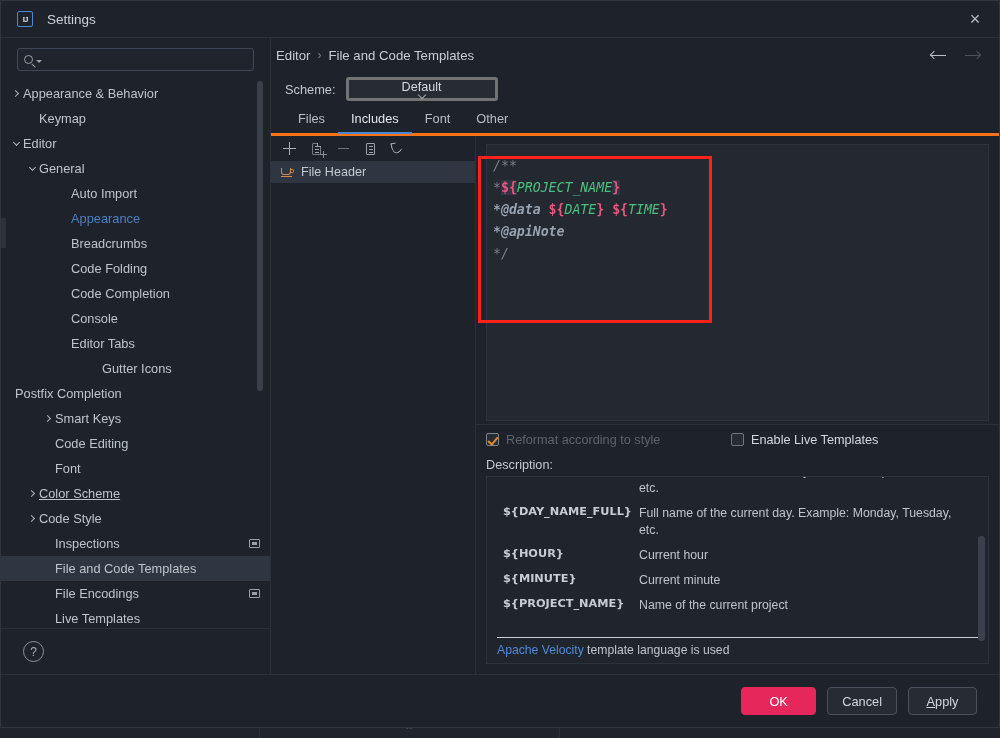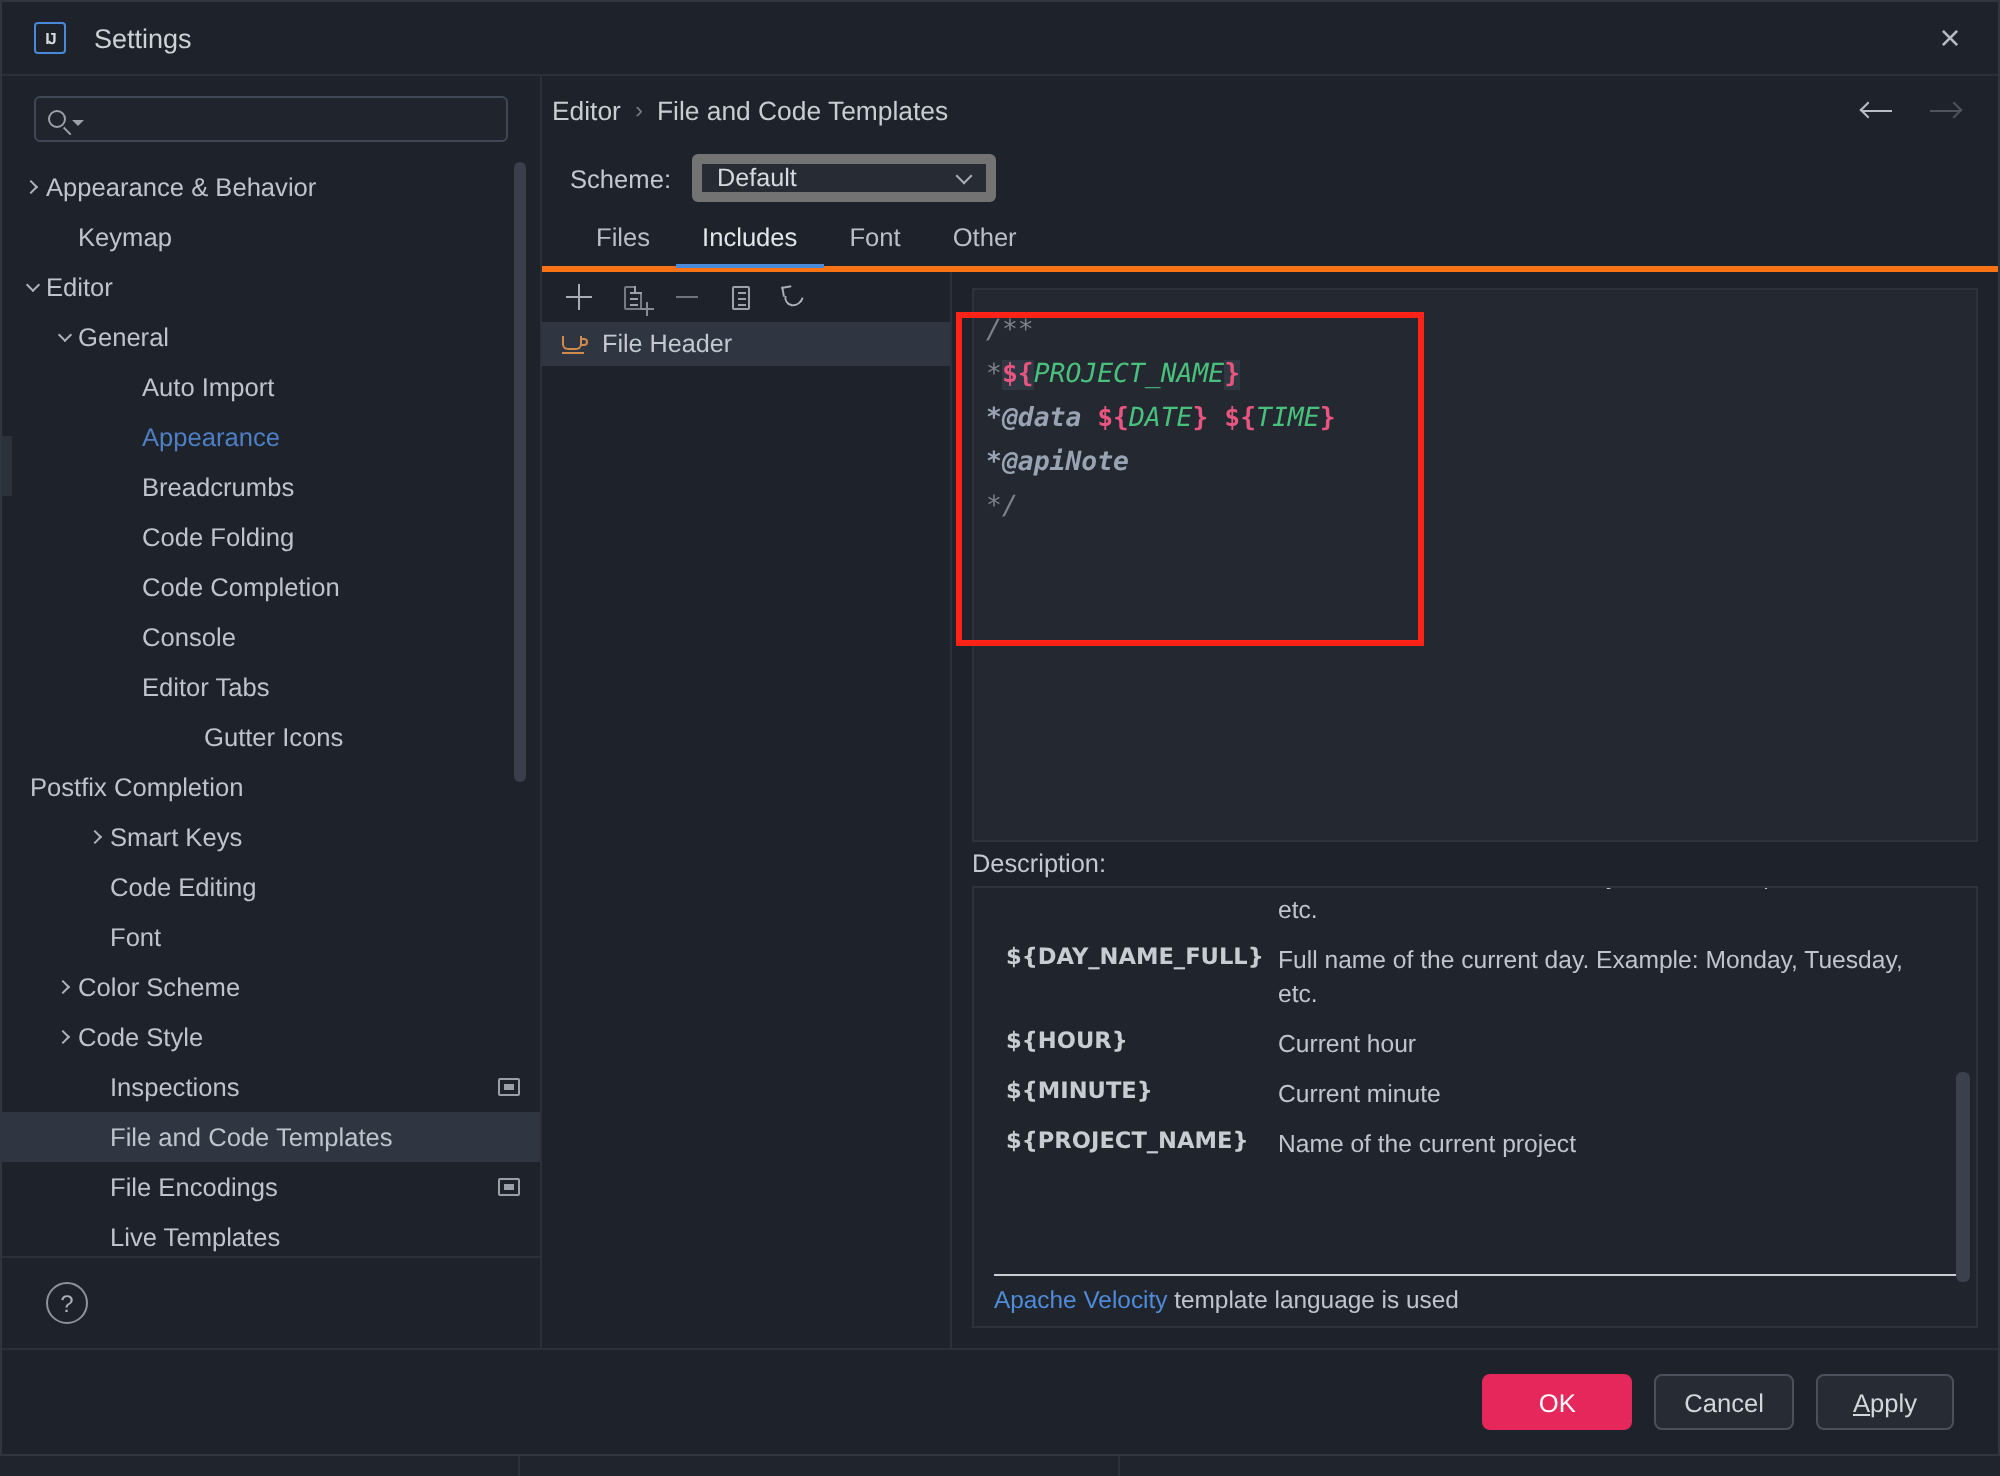--- a/index.html
+++ b/index.html
@@ -115,22 +115,22 @@
   .arr.left .head { left:0; border-left-width:1.4px; border-bottom-width:1.4px; transform:rotate(45deg); }
   .arr.right .head { right:0; border-right-width:1.4px; border-top-width:1.4px; transform:rotate(45deg); }
   .arr.on .shaft, .arr.on .head { background:#b9bfc7; border-color:#b9bfc7; }
   .arr.on .head { background:transparent; }
   .arr.off .shaft { background:#4e545e; }
   .arr.off .head { border-color:#4e545e; }
 
   .scheme-row { height:34px; flex:0 0 34px; display:flex; align-items:center; padding-left:14px; gap:10px; }
   .scheme-label { font-size:12.8px; color:#c2c8cf; }
   .scheme-select {
-    width:152px; height:24px; border:5px solid #737373; border-radius:3px; background:#262b34;
-    display:flex; align-items:center; padding:0 8px; font-size:12.6px; color:#d6dae0; cursor:pointer;
+    width:152px; height:24px; border:3px solid #737373; border-radius:3px; background:#262b34;
+    display:flex; align-items:center; padding:0 8px; font-size:12.6px; color:#d6dae0; cursor:pointer;flex-direction:column;
   }
   .scheme-select .val { flex:1; }
   .chev-dn { width:6px; height:6px; border-right:1.4px solid #a8aeb7; border-bottom:1.4px solid #a8aeb7;
              transform:rotate(45deg); margin-top:-3px; }
 
   .tabs {
     height:30px; flex:0 0 30px; display:flex; align-items:center; gap:0;
     padding-left:14px; border-bottom:3px solid #f97316;
   }
   .tab {
@@ -343,21 +343,21 @@
               <span class="tlabel">Smart Keys</span>
             </div>
             <div class="tnode" style="padding-left: 40px;">
               <span class="tw"></span>
               <span class="tlabel">Code Editing</span>
             </div>
             <div class="tnode" style="padding-left: 40px;">
               <span class="tw"></span>
               <span class="tlabel">Font</span>
             </div>
-            <div class="tnode" style="padding-left: 24px;">
+            <div class="tnode" style="padding-left: 24px; text-decoration: underline;">
               <span class="tw">
                 <span class="chev right"></span>
               </span>
               <span class="tlabel">Color Scheme</span>
             </div>
             <div class="tnode" style="padding-left: 24px;">
               <span class="tw">
                 <span class="chev right"></span>
               </span>
               <span class="tlabel">Code Style</span>
@@ -472,20 +472,30 @@
 
           <div class="editpane">
             <div class="code-area" id="code-area">
                 <div class="cl"><span class="c-cmt">/**</span></div>
                 <div class="cl"><span class="c-cmt">*</span><span class="c-brace hl">${</span><span class="c-var">PROJECT_NAME</span><span class="c-brace hl">}</span></div>
                 <div class="cl"><span class="c-tag">*@data</span><span class="c-txt"> </span><span class="c-brace">${</span><span class="c-var">DATE</span><span class="c-brace">}</span><span class="c-txt"> </span><span class="c-brace">${</span><span class="c-var">TIME</span><span class="c-brace">}</span></div>
                 <div class="cl"><span class="c-tag">*@apiNote</span></div>
                 <div class="cl"><span class="c-cmt">*/</span></div>
               </div>
 
+            <div class="checkrow">
+              <div class="chk disabled" style="width:245px;">
+                <span class="chkbox checked"></span>
+                <span>Reformat according to style</span>
+              </div>
+              <div class="chk enabled">
+                <span class="chkbox"></span>
+                <span>Enable Live Templates</span>
+              </div>
+            </div>
 
             <div class="desc-label">Description:</div>
 
             <div class="desc-box">
               <div class="desc-scrollarea" id="desc-rows">
                   <div class="drow clip">
                     <div class="dkey"></div>
                     <div class="dval">First 3 letters of the current day name. Example: Mon, Tue, etc.</div>
                   </div>
                   <div class="drow">

